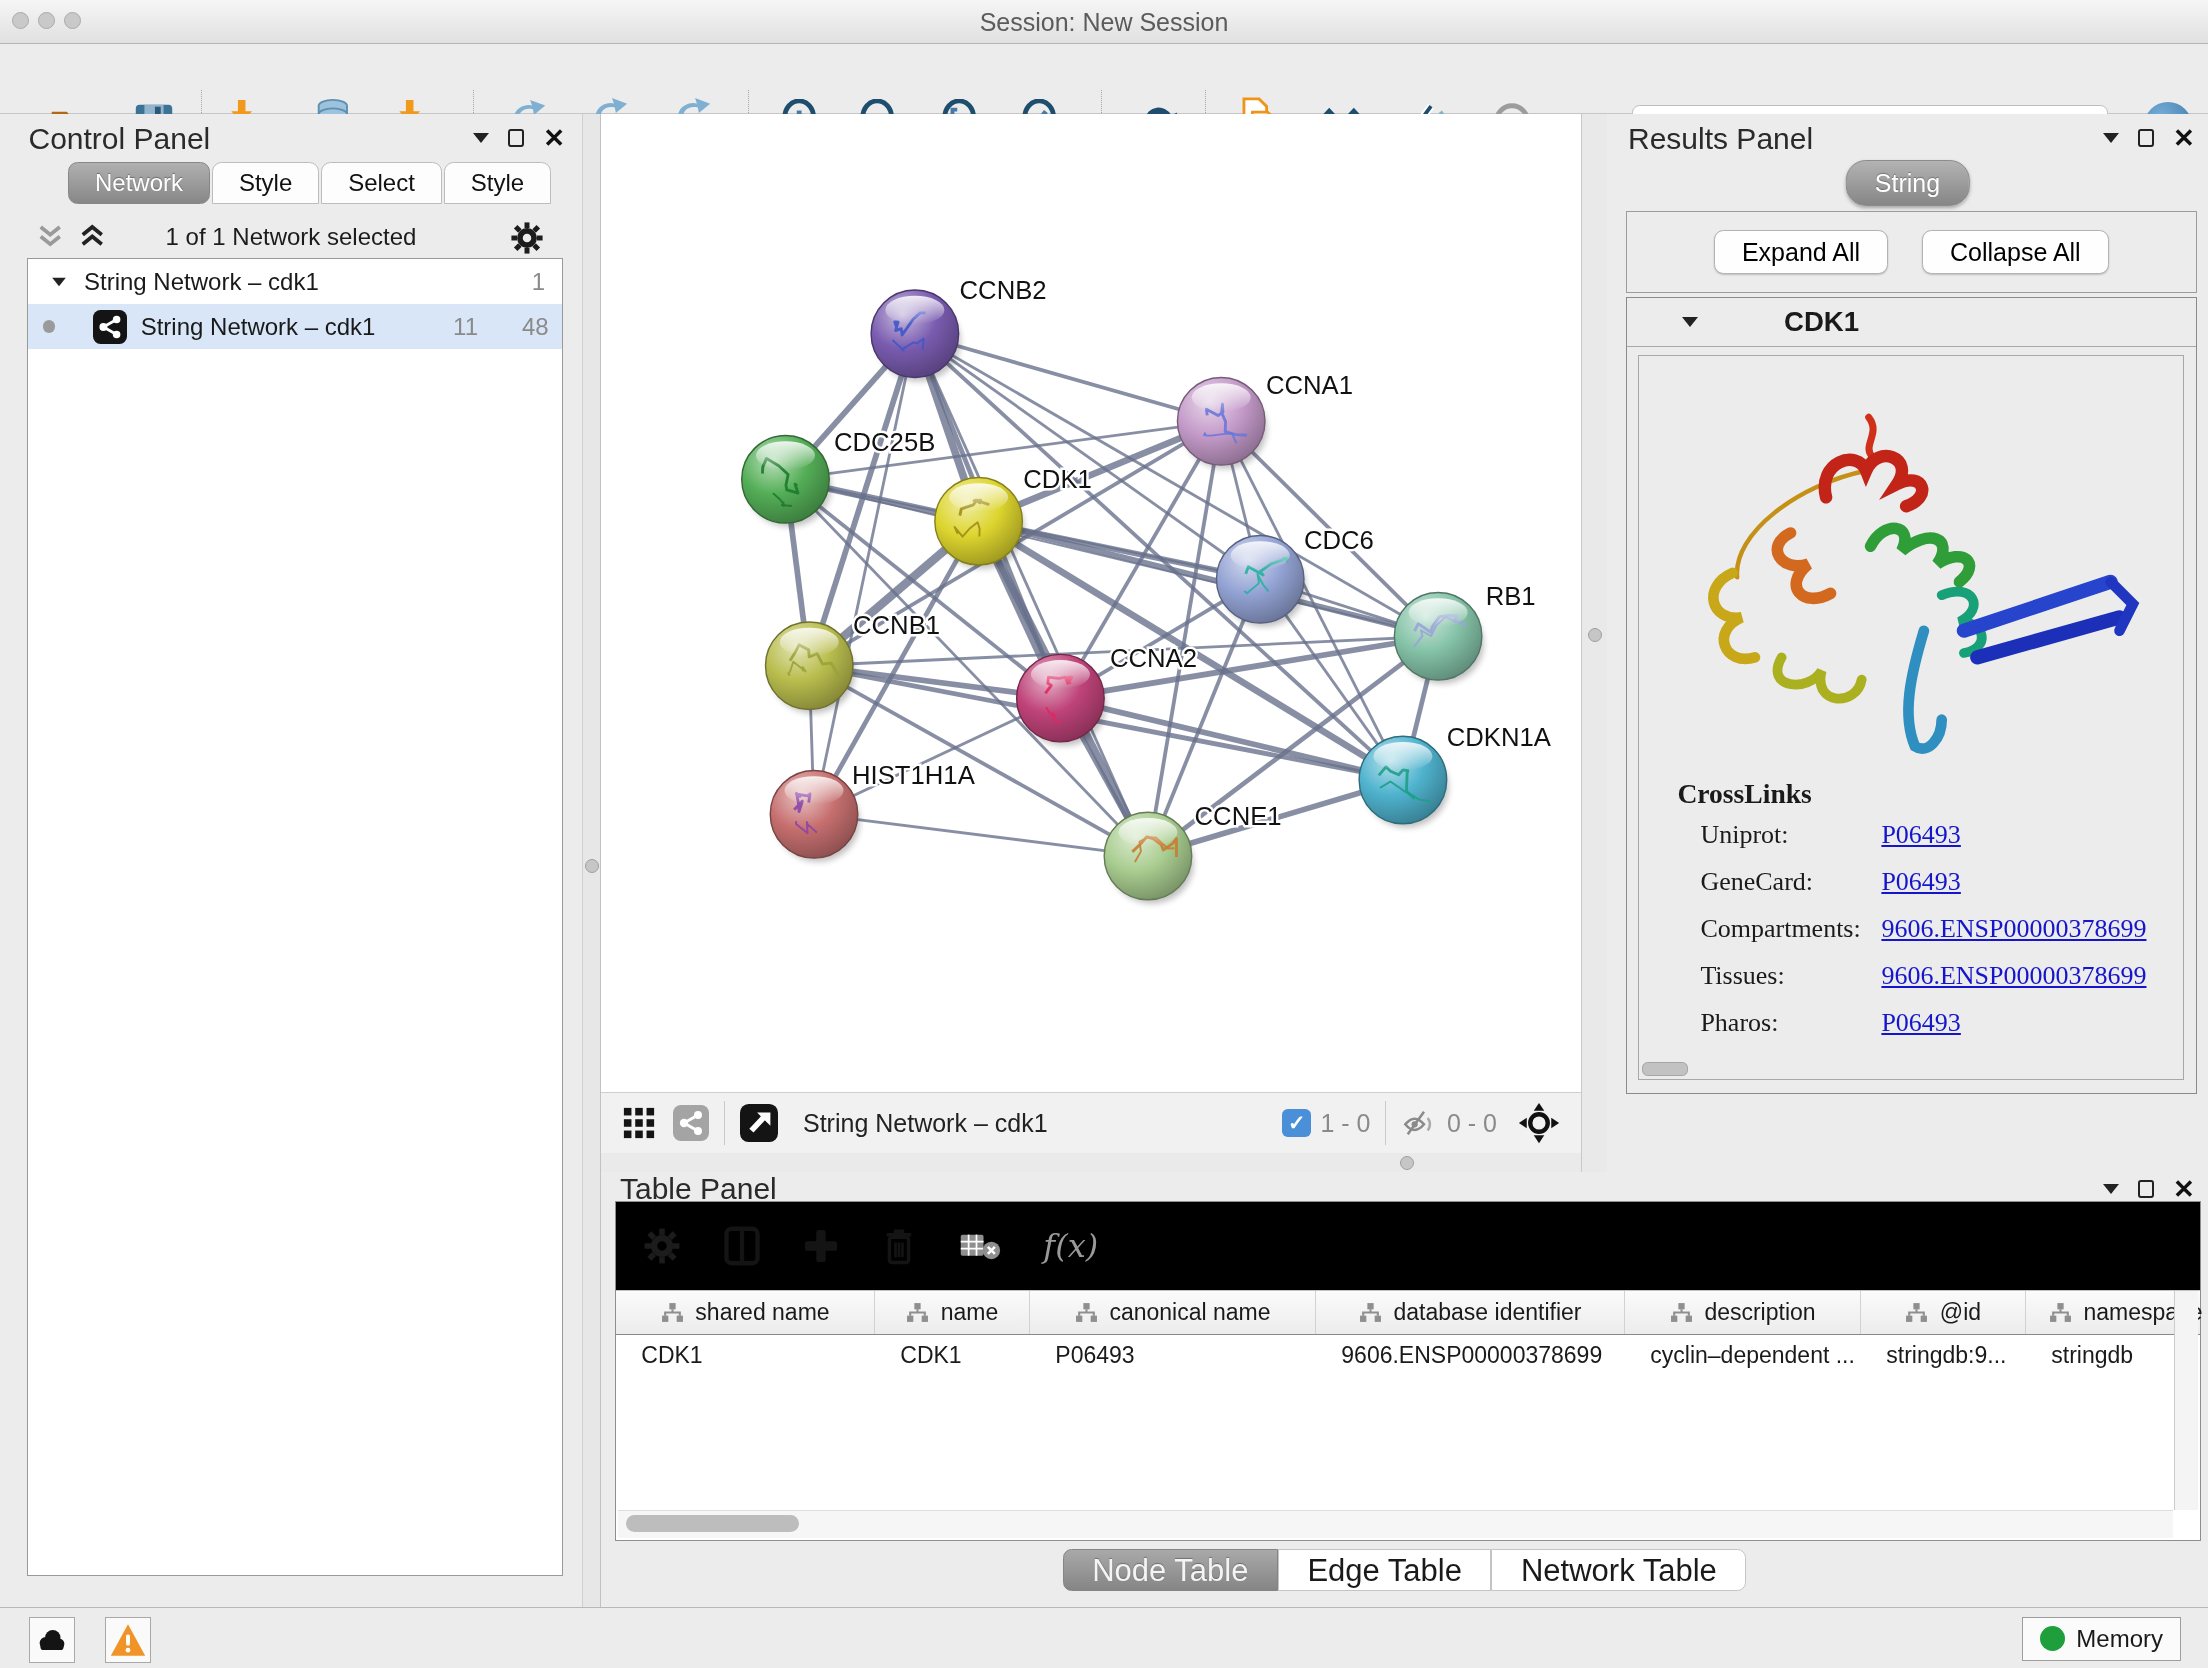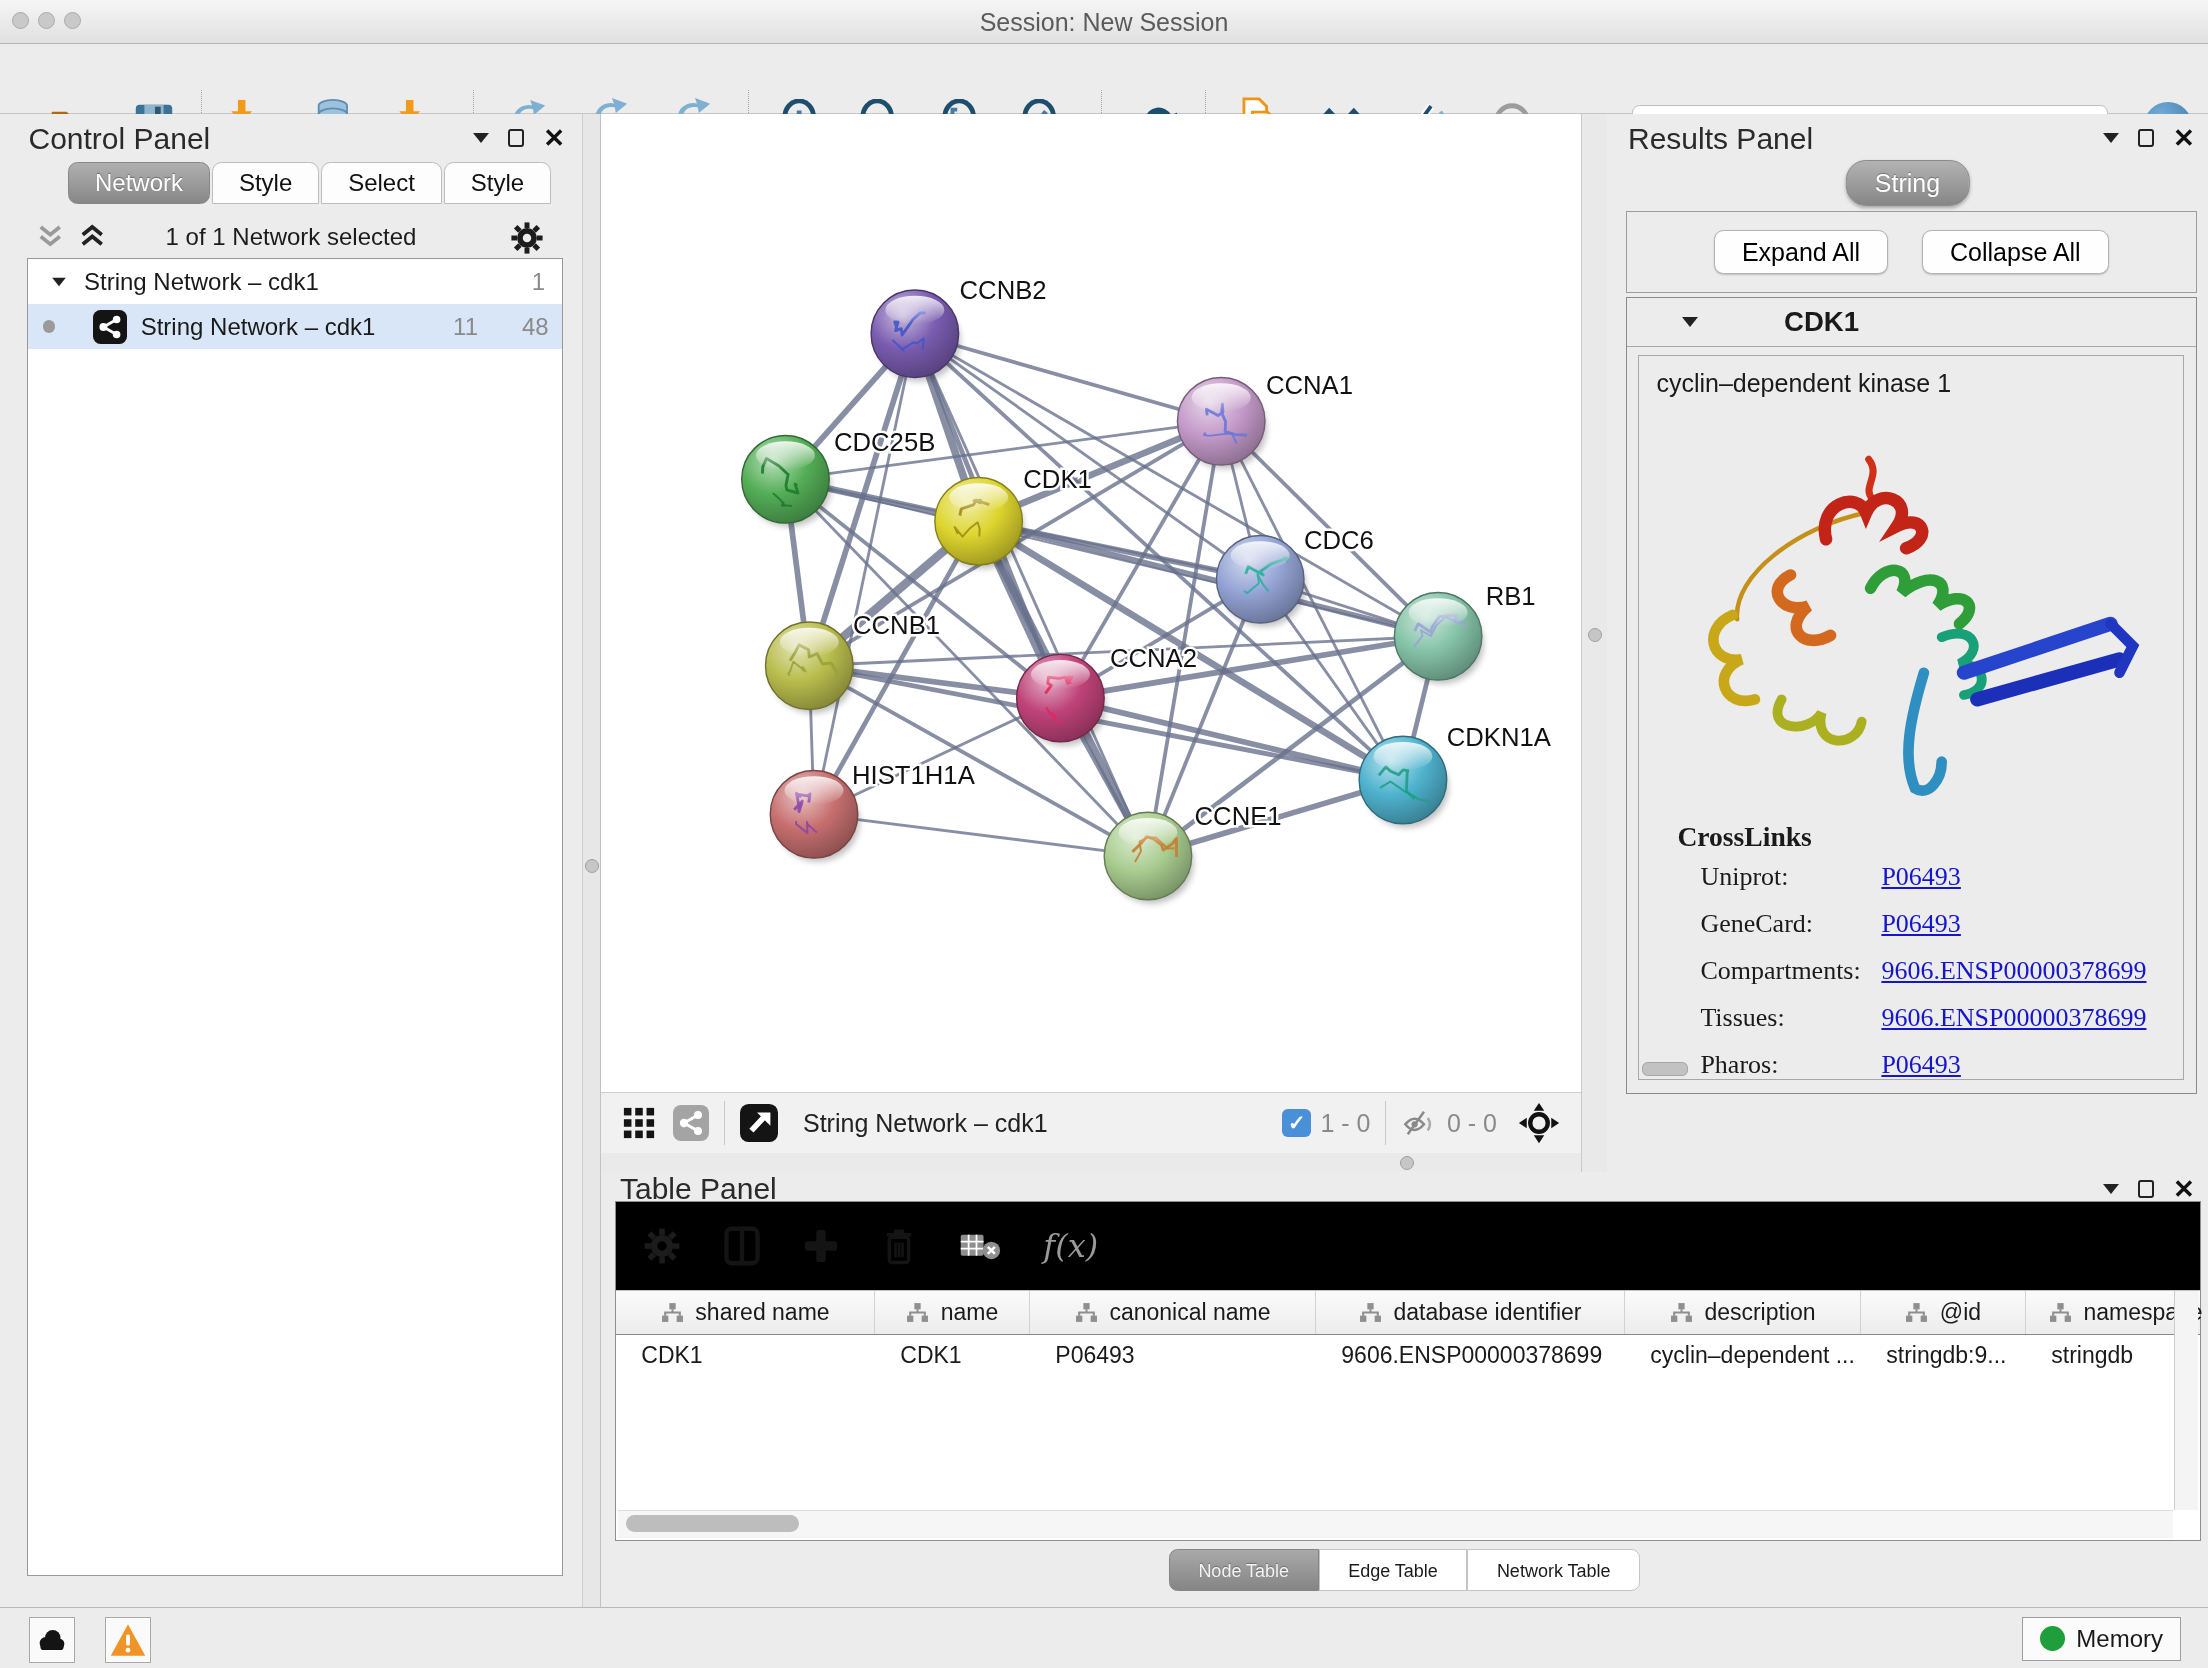--- a/index.html
+++ b/index.html
@@ -76,21 +76,21 @@
   .tp-toolbar{height:89px;background:#000000;border-bottom:1px solid #c2c2c2;display:flex;align-items:center;gap:42px;padding-left:27px;box-sizing:border-box;}
   .tp-header{display:flex;height:44px;background:linear-gradient(#fbfbfb,#ececec);border-bottom:1.9px solid #8a8a8a;box-sizing:border-box;}
   .th{display:flex;align-items:center;justify-content:center;gap:11.4px;font-size:23px;border-right:1px solid #d2d2d2;
      box-sizing:border-box;overflow:hidden;white-space:nowrap;flex:none;}
   .tp-row{display:flex;height:42px;}
   .td{font-size:23px;padding-left:25px;display:flex;align-items:center;box-sizing:border-box;overflow:hidden;white-space:nowrap;flex:none;}
   .tp-hscroll{position:absolute;left:1.9px;right:27px;bottom:1.9px;height:27px;background:#f6f6f6;border-top:1px solid #ddd;}
   .tp-hthumb{position:absolute;left:7.6px;top:4.8px;width:173px;height:17px;background:#bdbdbd;border-radius:8.6px;}
   .tp-vscroll{position:absolute;top:89px;bottom:29.5px;right:1.9px;width:23px;background:#f4f4f4;border-left:1px solid #ccc;}
   .tp-tabs{position:absolute;left:0;right:0;top:377px;display:flex;justify-content:center;}
-  .tp-tab{height:42px;line-height:42px;padding:0 28.5px;font-size:18px;background:#fff;border:1px solid #c4c4c4;box-sizing:border-box;}
+  .tp-tab{height:42px;line-height:42px;padding:0 28.5px;font-size:31px;background:#fff;border:1px solid #c4c4c4;box-sizing:border-box;}
   .tp-tab:first-child{border-radius:8.6px 0 0 8.6px;}
   .tp-tab:last-child{border-radius:0 8.6px 8.6px 0;}
   .tp-tab.active{background:linear-gradient(#a9a9a9,#858585);color:#f4f4f4;border-color:#858585;text-shadow:0 -1px 1px rgba(0,0,0,.3);}
   
   .bottombar{position:absolute;left:0;top:1607px;width:100%;height:61px;background:#ececec;border-top:1px solid #b8b8b8;box-sizing:border-box;}
   .bb-box{position:absolute;top:8.6px;width:46px;height:46px;background:#fafafa;border:1.9px solid #a8a8a8;display:flex;align-items:center;justify-content:center;box-sizing:border-box;}
   .memorybtn{position:absolute;right:27px;top:8.6px;height:44px;padding:0 17px;background:#fbfbfb;border:1.9px solid #9e9e9e;
     display:flex;align-items:center;gap:11.4px;font-size:24px;box-sizing:border-box;}
   .memdot{width:25px;height:25px;border-radius:50%;}
   .fx-label{font-family:"DejaVu Serif",serif;font-style:italic;font-size:32px;color:#9a9a9a;}
@@ -620,21 +620,20 @@
     <div class="rp-btnbox">
       <button class="rp-btn">Expand All</button>
       <button class="rp-btn">Collapse All</button>
     </div>
     <div class="rp-section">
       <div class="rp-sec-head">
         <div class="icon-tri" style="margin-left:55px"></div>
         <span class="rp-gene">CDK1</span>
       </div>
       <div class="rp-inner">
-        <div class="rp-desc">cyclin–dependent kinase 1</div>
         <svg width="552" height="409" viewBox="0 0 600 460" style="display:block;margin:7.6px auto 0">
           <g fill="none" stroke-linecap="round">
             <path d="M245 120 C170 135 95 190 100 240" stroke="#c49018" stroke-width="5"></path>
             <path d="M248 60 C262 78 240 92 252 104" stroke="#d03018" stroke-width="8"></path>
             <path d="M200 150 C190 110 235 95 245 120 C258 90 300 105 280 135 C310 120 320 150 290 160" stroke="#c22418" stroke-width="14"></path>
             <path d="M160 190 C130 205 150 235 180 225 C150 250 175 275 205 258" stroke="#d2691e" stroke-width="13"></path>
             <path d="M95 235 C60 250 70 290 105 285 C70 300 85 340 120 330" stroke="#c8a818" stroke-width="12"></path>
             <path d="M150 330 C130 365 180 370 195 345 C185 385 235 385 240 355" stroke="#aab020" stroke-width="11"></path>
             <path d="M250 205 C265 175 300 180 285 210 C315 185 345 195 325 225 C355 205 375 225 350 245" stroke="#2f9e38" stroke-width="13"></path>
             <path d="M330 260 C365 245 380 275 350 290 C380 290 385 320 355 325" stroke="#18a078" stroke-width="11"></path>

